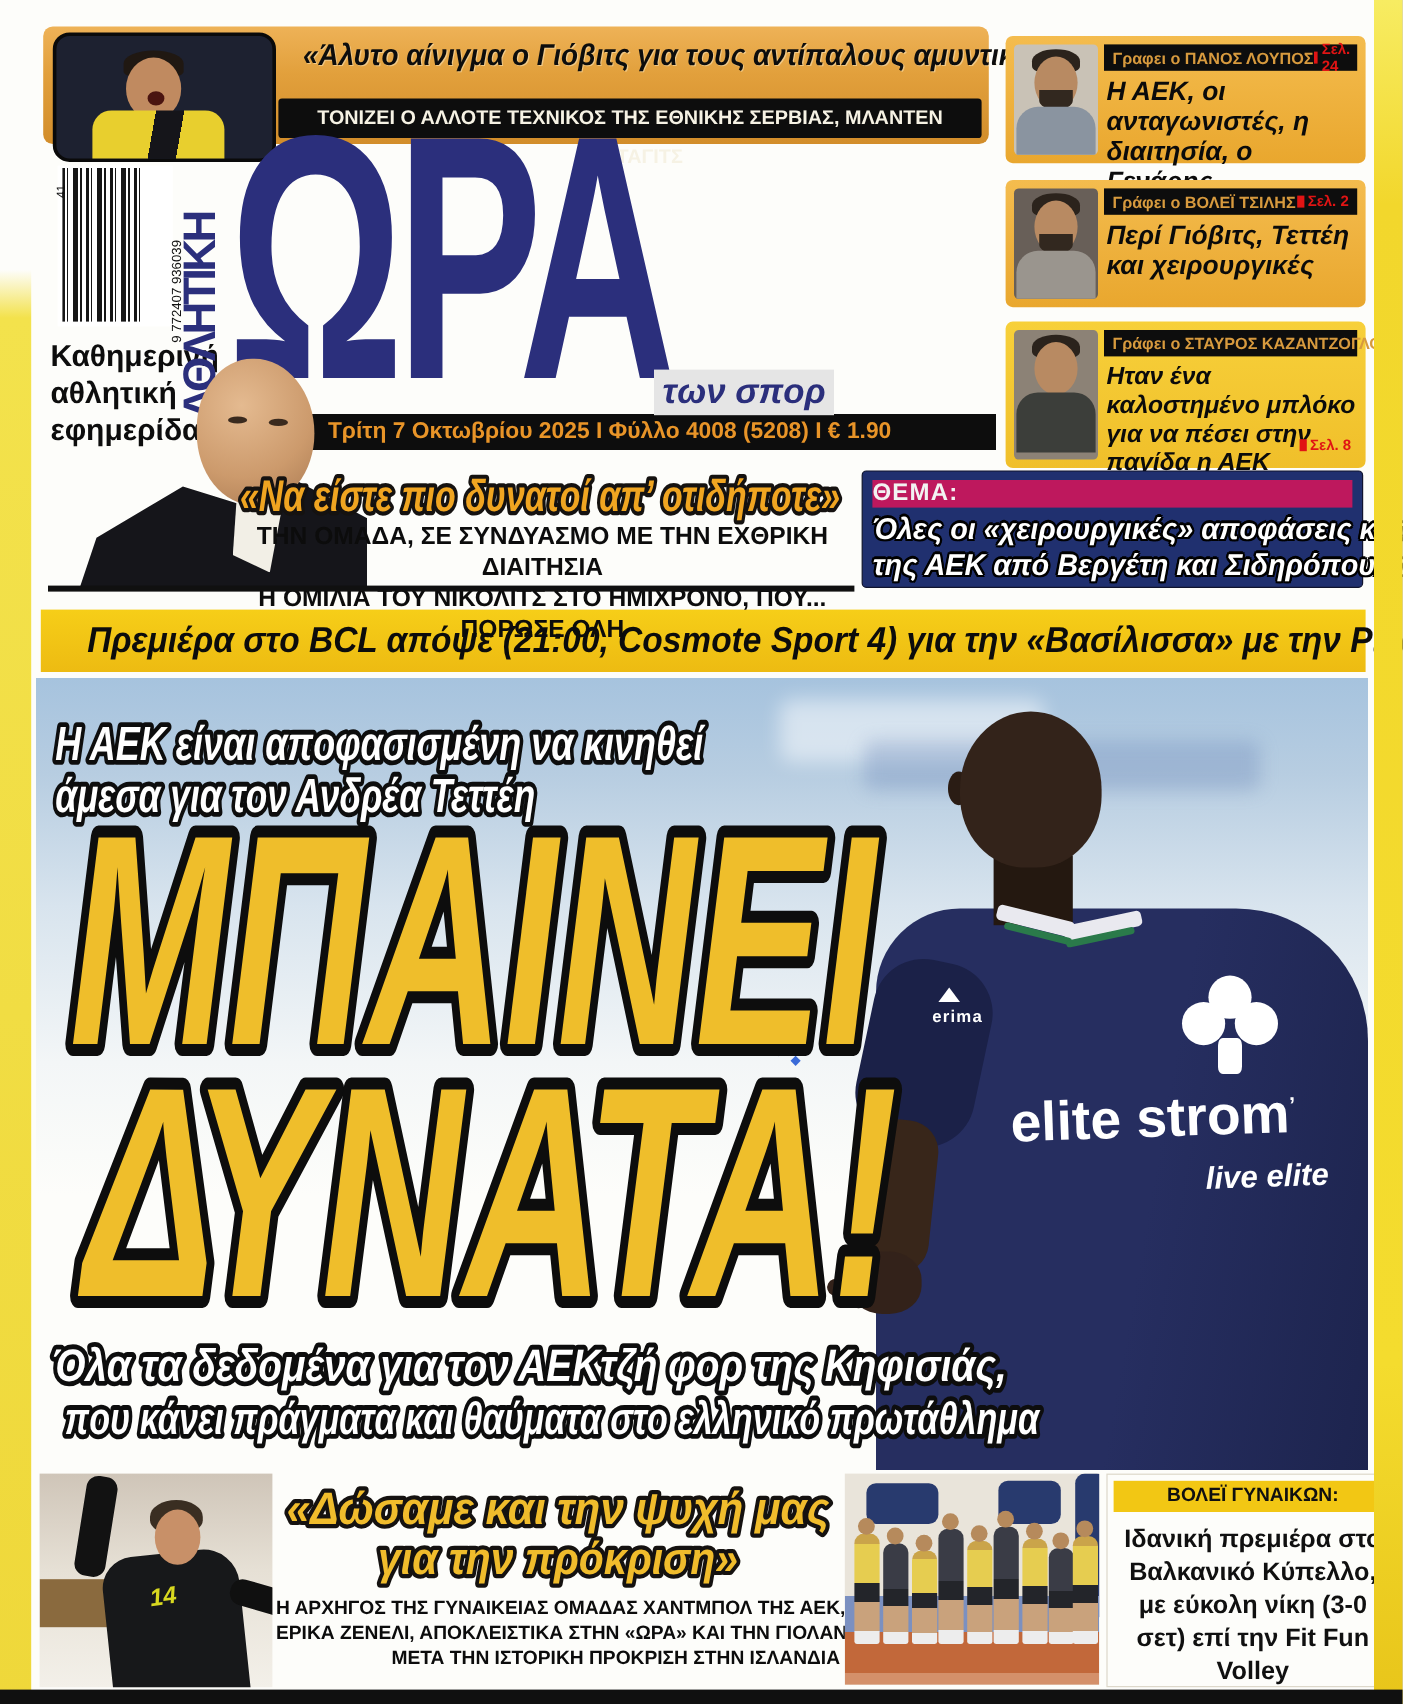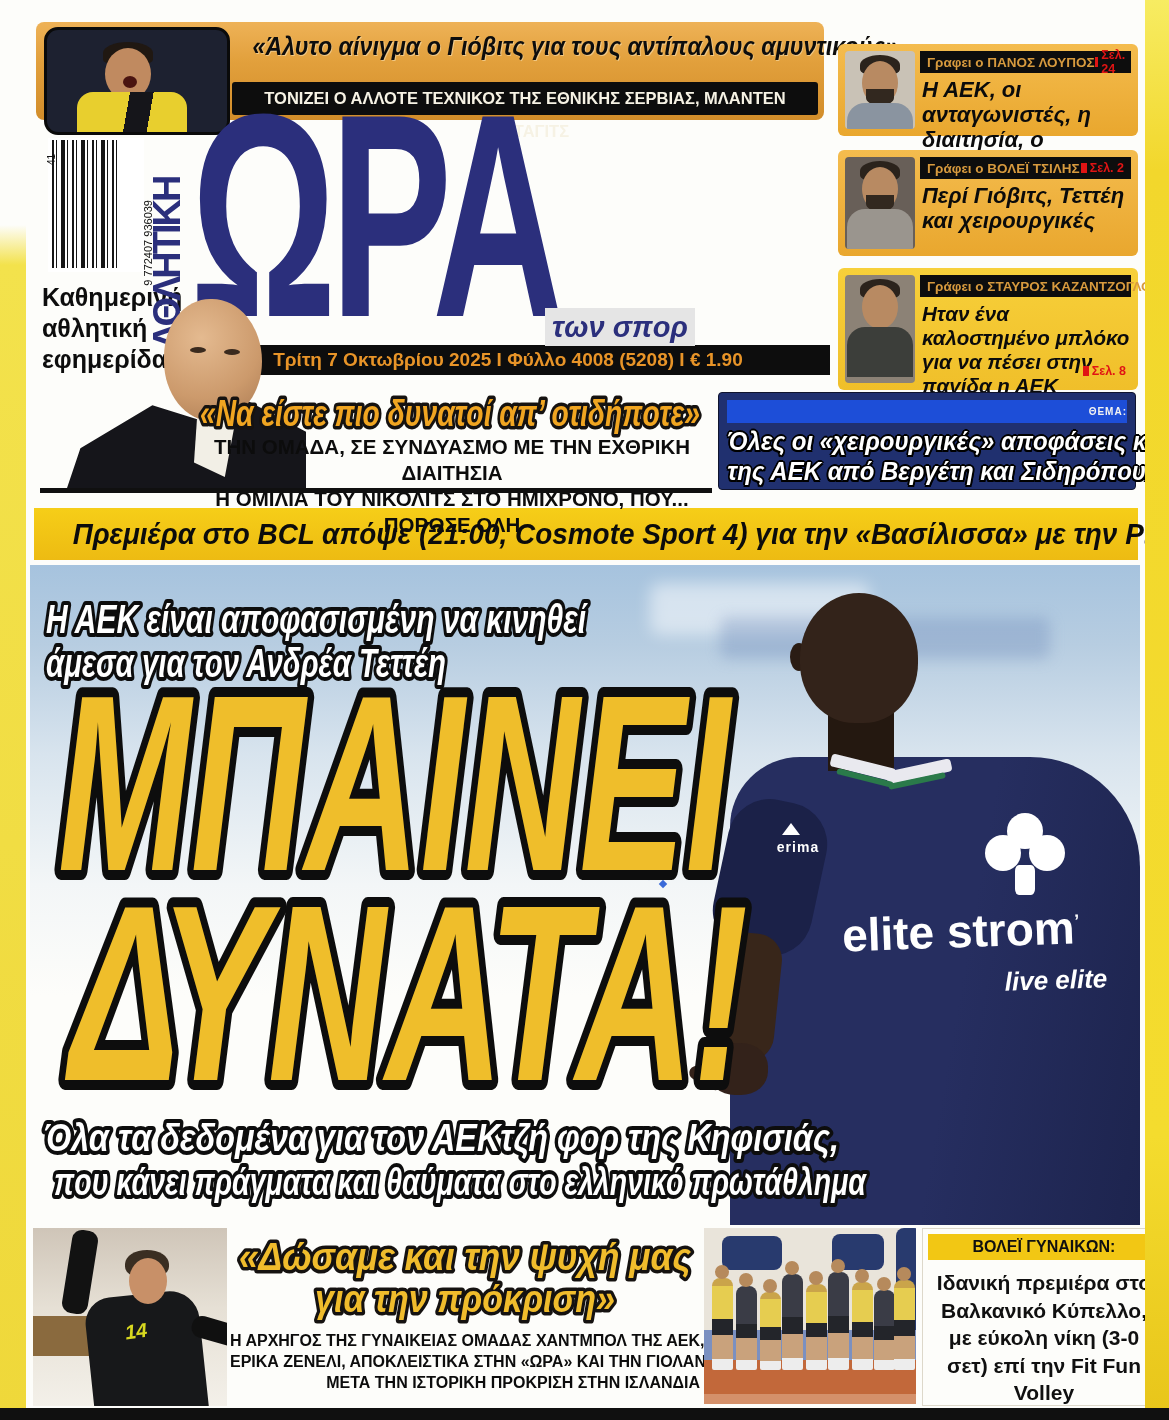--- a/index.html
+++ b/index.html
@@ -96,22 +96,22 @@
     clip-path:polygon(8% 0,95% 12%,70% 100%,0 78%);}
   .halftime-svg{left:188px;top:386px;width:525px;height:52px;z-index:6;}
   .halftime-sub{left:192px;top:434px;width:520px;text-align:center;font-weight:bold;font-size:20.5px;
     line-height:26px;color:#0c0c0c;z-index:6;}
   .halftime-sub span{display:block;}
   .mid-rule{left:40px;top:488px;width:672px;height:5px;background:#101010;z-index:6;}
 
   
   .thema-box{left:718px;top:392px;width:418px;height:98px;background:#20306f;border-radius:4px;
     border:1px solid #10142e;box-sizing:border-box;}
-  .thema-label{position:absolute;left:8px;right:8px;top:7px;height:23px;background:#1d4ed8;
-    color:#f2f2f2;font-weight:bold;font-size:10px;letter-spacing:1px;text-align:right;line-height:23px;}
+  .thema-label{position:absolute;left:8px;right:8px;top:7px;height:23px;background:#be185d;
+    color:#f2f2f2;font-weight:bold;font-size:20px;letter-spacing:1px;text-align:left;line-height:23px;}
   .thema-lines{position:absolute;left:0;right:0;top:33px;text-align:center;color:#fff;font-weight:bold;
     font-style:italic;font-size:25px;line-height:30px;}
   .thema-lines span{display:block;white-space:nowrap;transform:scaleX(.96);
     text-shadow:2px 0 0 #000,-2px 0 0 #000,0 2px 0 #000,0 -2px 0 #000,
       1.5px 1.5px 0 #000,-1.5px -1.5px 0 #000,1.5px -1.5px 0 #000,-1.5px 1.5px 0 #000;}
 
   
   .bcl-strip{left:34px;top:508px;width:1104px;height:52px;
     background:linear-gradient(180deg,#f6ce18,#edbb12);}
   .bcl-text{width:100%;text-align:center;font-weight:bold;font-style:italic;font-size:30px;
@@ -202,21 +202,21 @@
     <div class="abs tb-photo">
       <div class="abs tbp-hair"></div>
       <div class="abs tbp-head"></div>
       <div class="abs tbp-mouth"></div>
       <div class="abs tbp-body"></div>
     </div>
     <div class="abs tb-headline">«Άλυτο αίνιγμα ο Γιόβιτς για τους αντίπαλους αμυντικούς»</div>
     <div class="abs tb-strip">ΤΟΝΙΖΕΙ Ο ΑΛΛΟΤΕ ΤΕΧΝΙΚΟΣ ΤΗΣ ΕΘΝΙΚΗΣ ΣΕΡΒΙΑΣ, ΜΛΑΝΤΕΝ ΚΡΣΤΑΓΙΤΣ</div>
   </div>
 
-  <div class="abs author-box" style="top:44px;height:92px;">
+  <div class="abs author-box" style="top:30px;height:106px;">
     <div class="abs a-photo ap-bg1">
       <div class="ap-hair"></div>
       <div class="ap-head"></div>
       <div class="ap-beard"></div>
       <div class="ap-body"></div>
     </div>
     <div class="abs byline-strip">
       <span class="byline">Γραφει ο ΠΑΝΟΣ ΛΟΥΠΟΣ</span>
       <span class="page-ref">
         <span class="page-sq"></span>

